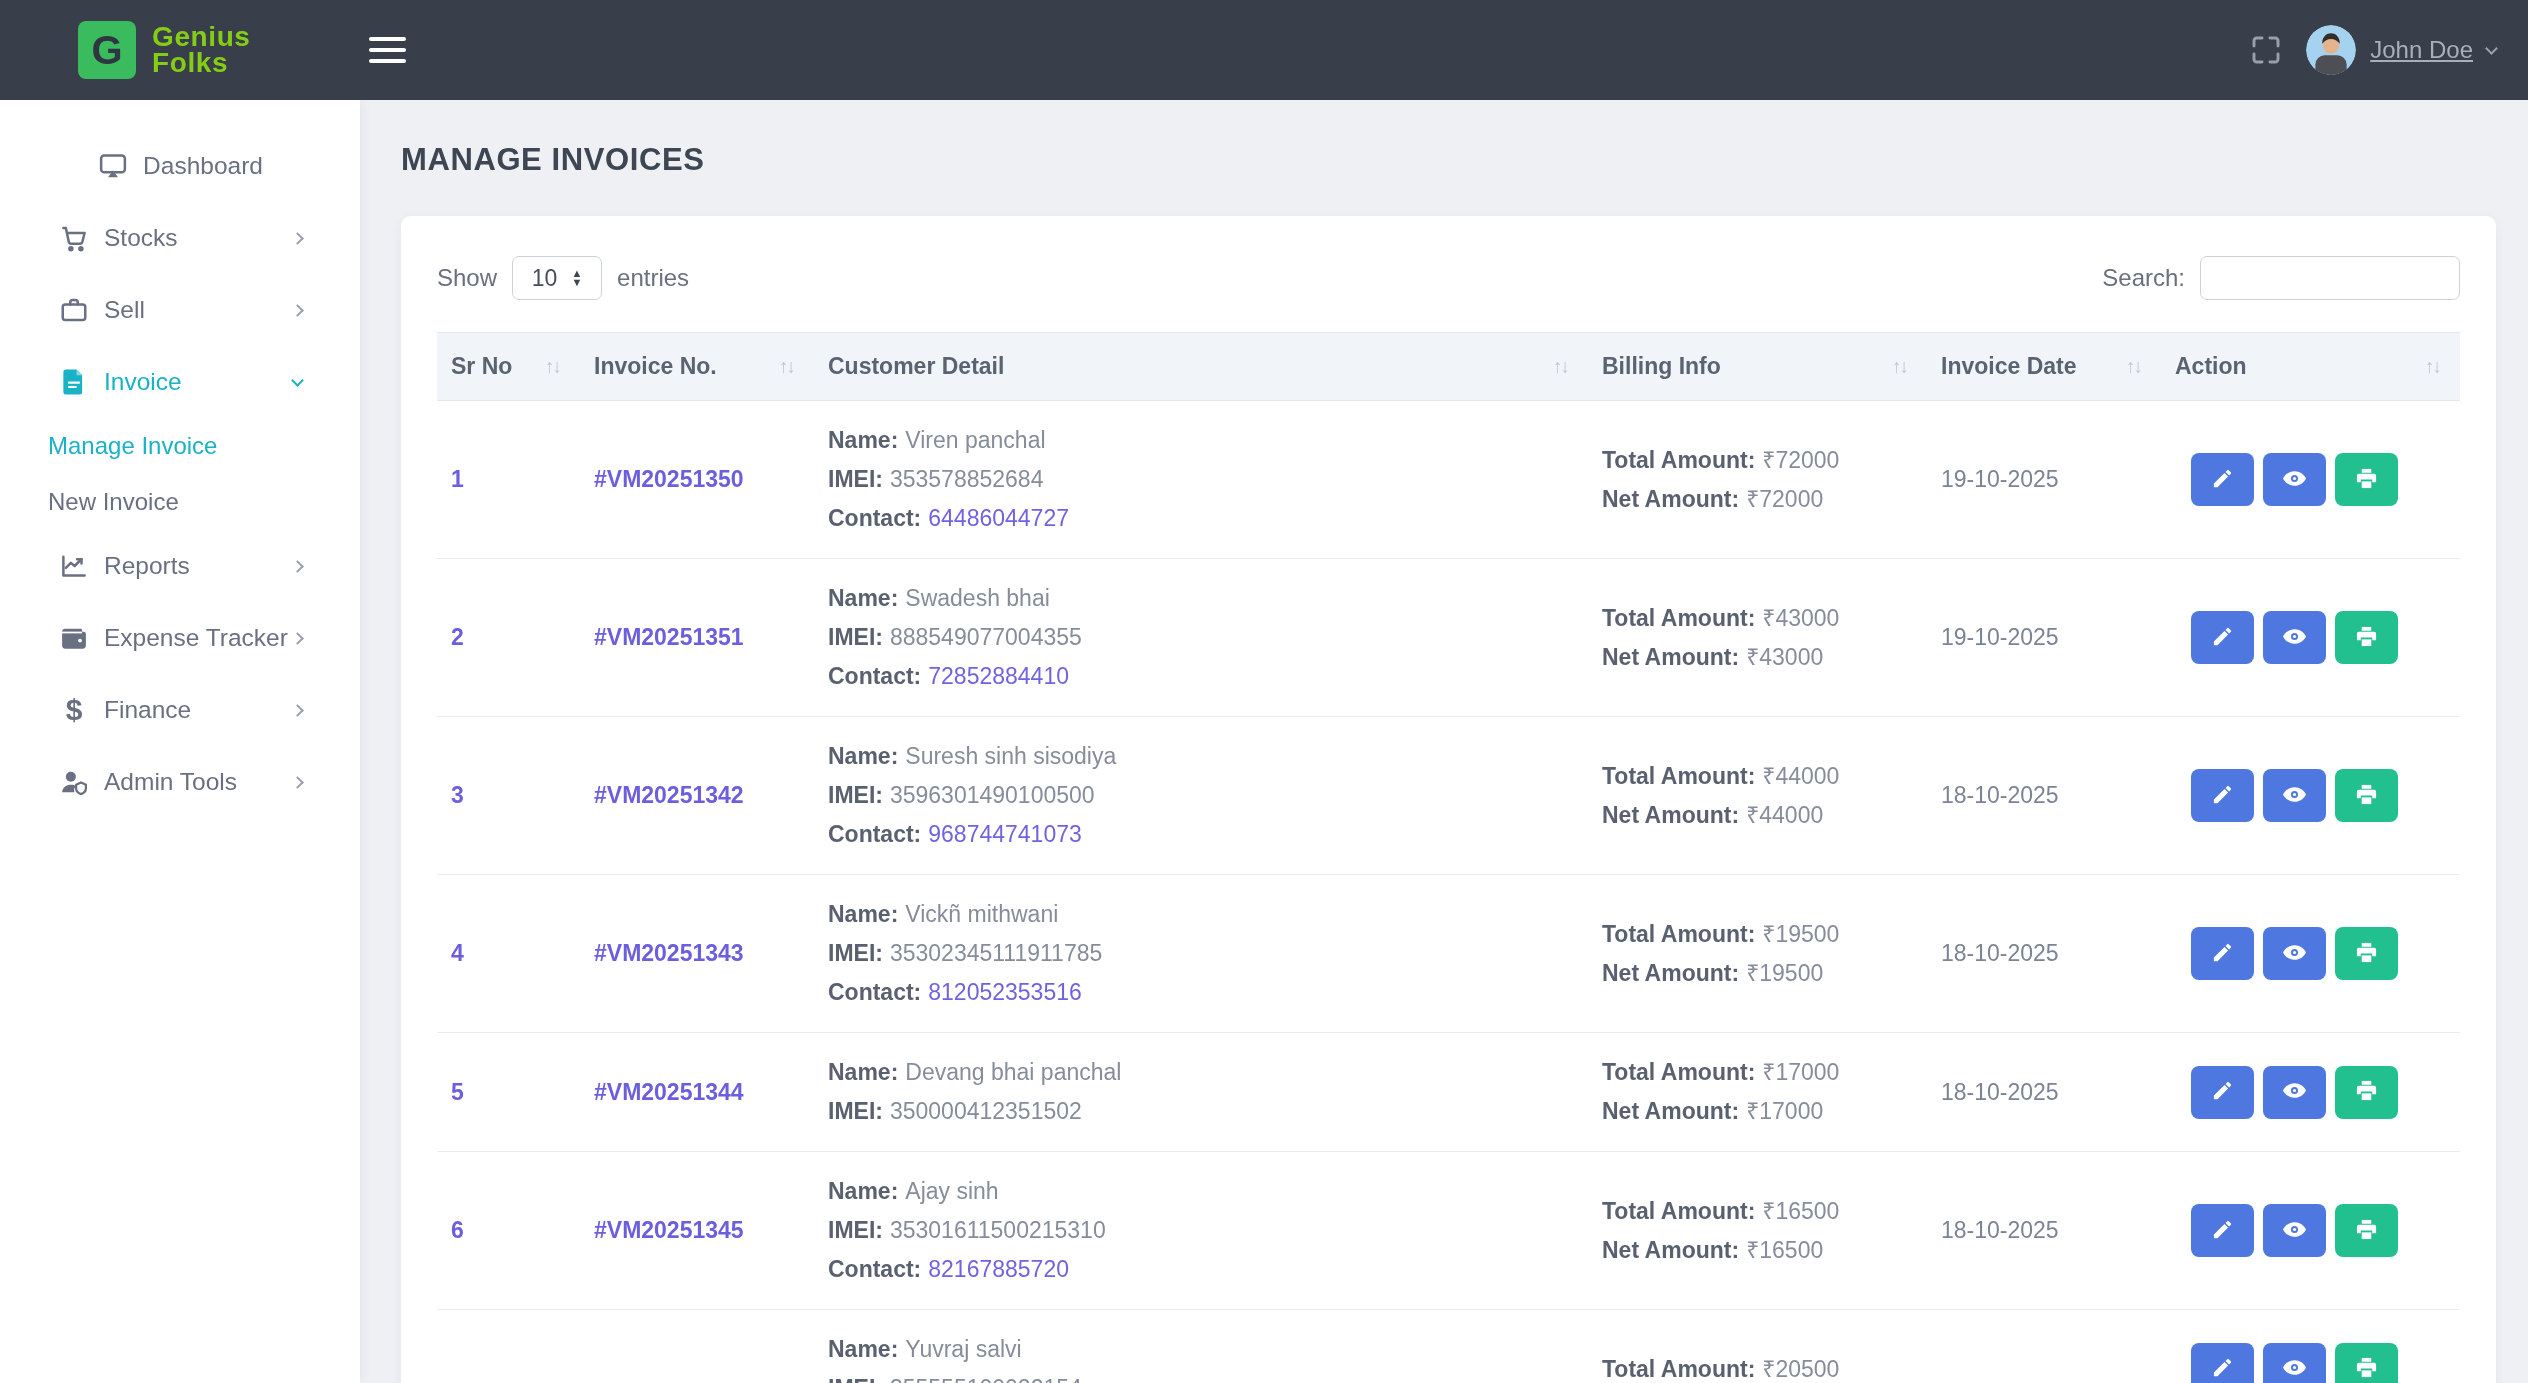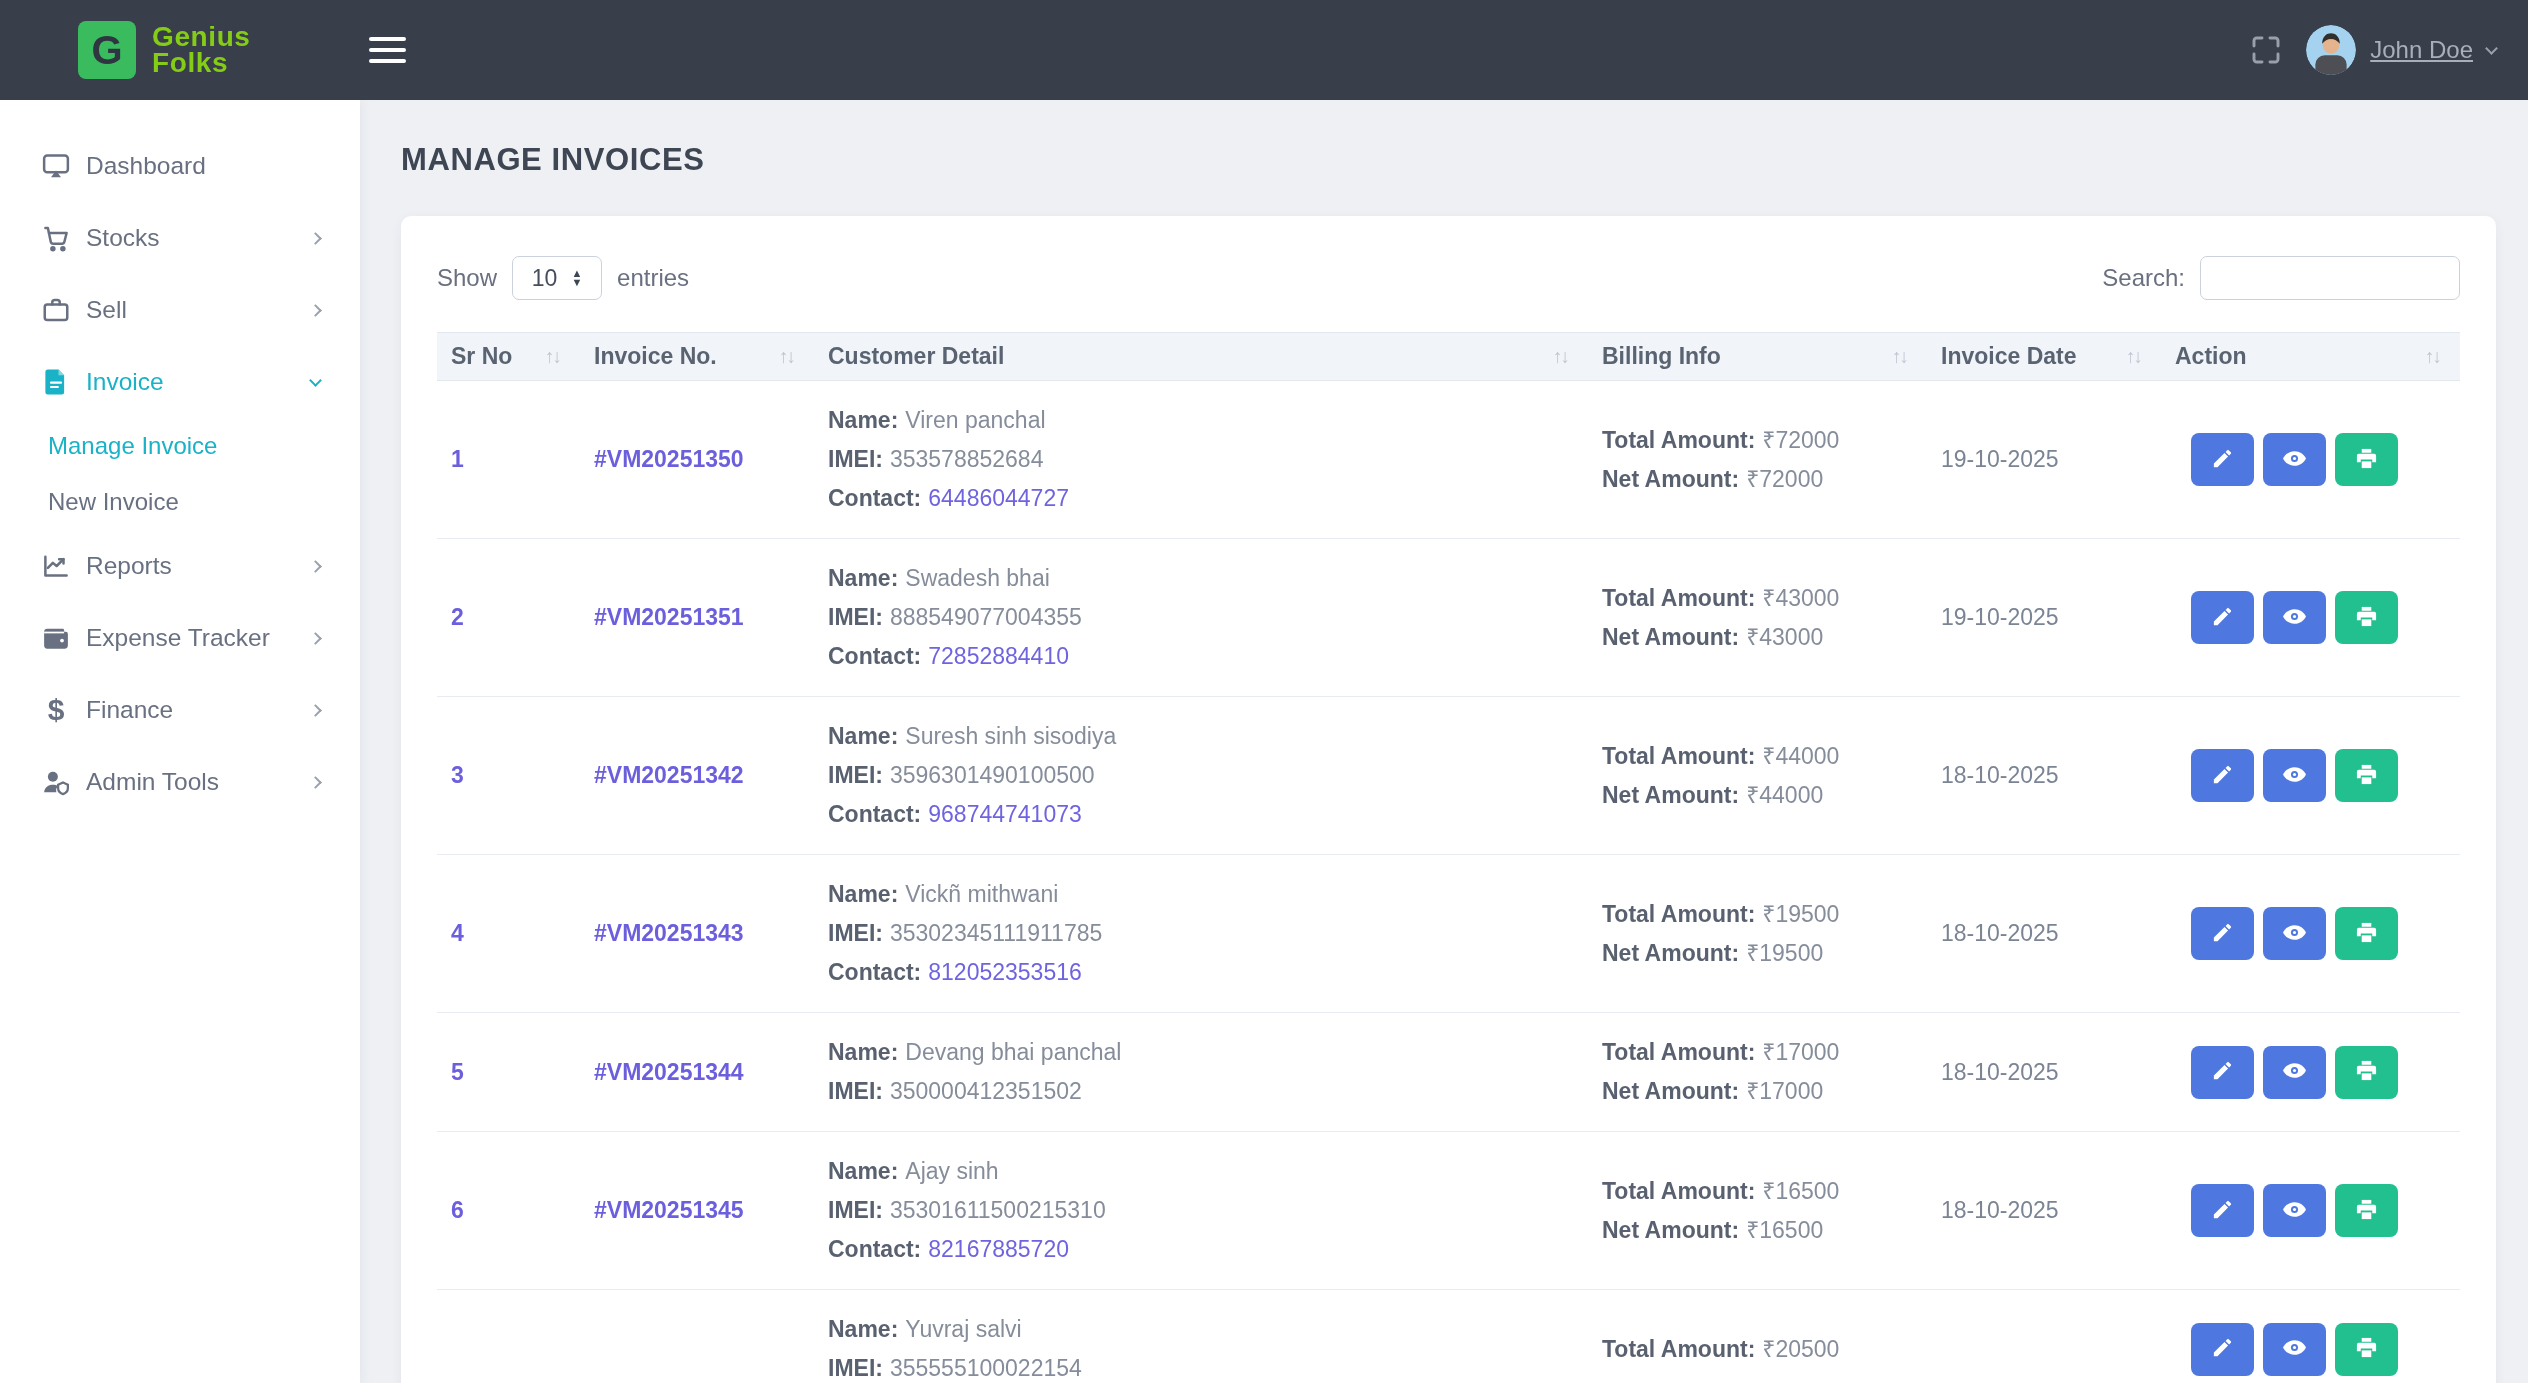--- a/index.html
+++ b/index.html
@@ -23,22 +23,22 @@
   .avatar { width: 50px; height: 50px; border-radius: 50%; overflow: hidden; flex: 0 0 auto; }
   .user-name { color: #a9afba; font-size: 24px; text-decoration: underline; }
   .chev { width: 9px; height: 9px; border-right: 2.5px solid #9aa1ae; border-bottom: 2.5px solid #9aa1ae;
     display: inline-block; }
   .chev.right { transform: rotate(-45deg); }
   .chev.down { transform: rotate(45deg); margin-top: -4px; }
   .chev.teal { border-color: #19b2c6; }
   
   .sidebar { position: absolute; top: 100px; left: 0; bottom: 0; width: 360px; background: #ffffff;
     box-shadow: 2px 0 10px rgba(40,50,70,0.06); padding-top: 30px; z-index: 10; }
-  .side-item { height: 72px; display: flex; align-items: center; padding: 0 40px; color: #687081;
-    font-size: 24.5px; cursor: pointer; }
+  .side-item { height: 72px; display: flex; align-items: center; padding: 0 58px; color: #687081;
+    font-size: 24.5px; cursor: pointer; justify-content: center; }
   .side-item .ic { width: 32px; display: flex; justify-content: center; margin-right: 14px; color: #687081; }
   .side-item.active, .side-item.active .ic { color: #19b2c6; }
   .side-item .spacer { margin-left: auto; }
   .side-sub { height: 56px; display: flex; align-items: center; padding-left: 48px; font-size: 24px;
     color: #687081; cursor: pointer; }
   .side-sub.active { color: #19b2c6; }
   .dollar { font-size: 30px; font-weight: bold; line-height: 1; }
   
   .main { position: absolute; left: 360px; top: 100px; right: 0; bottom: 0; padding: 42px 32px 0 41px; }
   .page-title { font-size: 31px; font-weight: bold; color: #3e4653; letter-spacing: 0.6px; margin: 0 0 38px 0; }
@@ -48,21 +48,21 @@
     color: #6a7080; font-size: 24px; }
   .show-ctl, .search-ctl { display: flex; align-items: center; gap: 15px; }
   .select-box { width: 90px; height: 44px; border: 1px solid #ccd2dc; border-radius: 7px; background: #fff;
     display: flex; align-items: center; justify-content: center; gap: 14px; color: #464d5c; font-size: 23px; cursor: pointer; }
   .arrows { display: flex; flex-direction: column; font-size: 11px; line-height: 9px; color: #3e4654; }
   .search-input { width: 260px; height: 44px; border: 1px solid #ccd2dc; border-radius: 7px;
     font-size: 23px; padding: 0 14px; color: #4a5160; outline: none; }
   
   table { width: 100%; border-collapse: collapse; table-layout: fixed; }
   thead th { background: #f1f4f8; border-top: 1px solid #e3e7ee; border-bottom: 1px solid #e3e7ee;
-    height: 48px; font-size: 23px; color: #5a6372; font-weight: bold; text-align: right;
+    height: 68px; font-size: 23px; color: #5a6372; font-weight: bold; text-align: right;
     padding: 0 20px 0 14px; cursor: pointer; }
   .th-flex { display: flex; align-items: center; justify-content: space-between; }
   .sort { color: #c0c6d1; font-size: 19px; letter-spacing: -2px; font-weight: normal; }
   tbody td { border-bottom: 1px solid #e8ebf1; padding: 20px 14px; vertical-align: middle;
     font-size: 23px; color: #858c9a; }
   .line { line-height: 39px; }
   .lbl { font-weight: bold; color: #596170; margin-right: 7px; }
   a.purple-strong { color: #6c5fdd; font-weight: bold; text-decoration: none; cursor: pointer; }
   a.purple { color: #6f63e0; text-decoration: none; cursor: pointer; }
   .c-date { color: #7b8494; }

